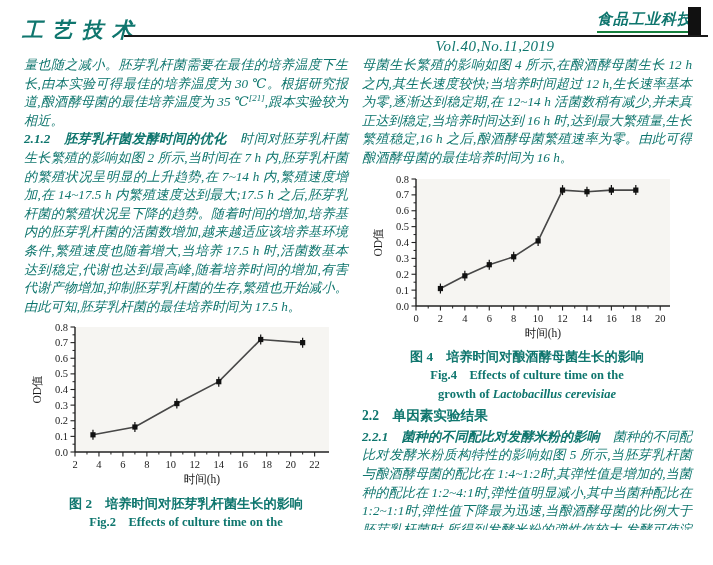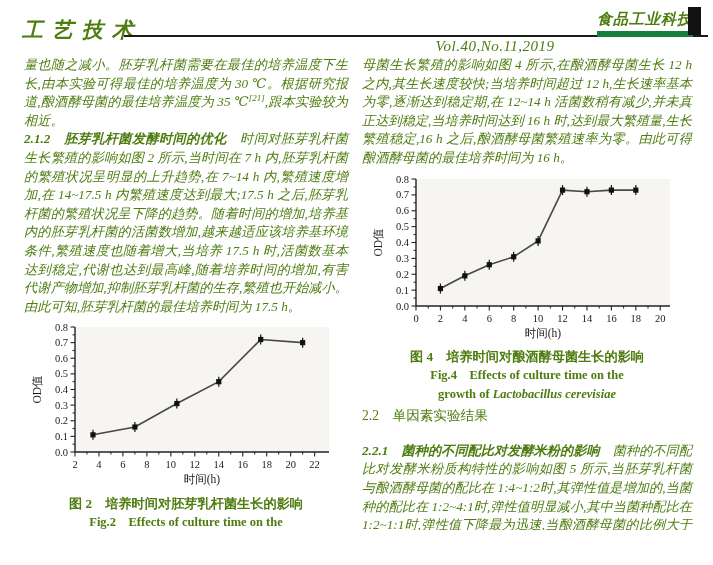--- a/index.html
+++ b/index.html
@@ -2,40 +2,40 @@
 <html><head>
 <meta charset="utf-8">
 <style>
   * { margin: 0; padding: 0; box-sizing: border-box; }
   html, body { background: #ffffff; }
   #page {
     position: relative;
     width: 713px;
     height: 530px;
     background: #ffffff;
-    color: #4d7c0f;
+    color: #0f766e;
     font-family: "Liberation Serif", "DejaVu Serif", serif;
     overflow: hidden;
   }
 
   
   .logo-left {
     position: absolute; left: 22px; top: 16px;
     font-size: 21px; font-weight: 700; font-style: italic;
     letter-spacing: 9px; white-space: nowrap;
   }
   .header-rule {
     position: absolute; left: 124px; top: 35px;
     width: 584px; height: 2px; background: #1a1a1a;
   }
   .logo-right {
     position: absolute; left: 597px; top: 10px;
     font-size: 15px; font-weight: 700; font-style: italic;
     letter-spacing: 1px; white-space: nowrap;
-    border-bottom: 6px solid #15803d; padding-bottom: 2px;
+    border-bottom: 2px solid #15803d; padding-bottom: 2px;
   }
   .logo-bar {
     position: absolute; left: 688px; top: 7px;
     width: 13px; height: 28px; background: #111;
   }
   .volume-line {
     position: absolute; left: 400px; top: 38px; width: 190px;
     text-align: center; font-style: italic; font-size: 15px;
     letter-spacing: 0.5px;
   }
@@ -58,21 +58,21 @@
     font-family: "Liberation Serif", "DejaVu Serif", serif;
     fill: #1a1a1a;
   }
 
   
   .caption { text-align: center; line-height: 19px; }
   .cap-zh { font-weight: 700; font-size: 13.2px; }
   .cap-en { font-weight: 700; font-size: 12.5px; }
   .species { font-style: italic; }
 
-  .sec-head { font-weight: 400; font-size: 13.6px; margin-top: 3px; margin-bottom: 16px; }
+  .sec-head { font-weight: 700; font-size: 13.6px; margin-top: 3px; margin-bottom: 2px; }
 </style>
 </head>
 <body>
 
 <div id="page">
 
   <div class="logo-left">工艺技术</div>
   <div class="header-rule"></div>
   <div class="logo-right">食品工业科技</div>
   <div class="logo-bar"></div>

